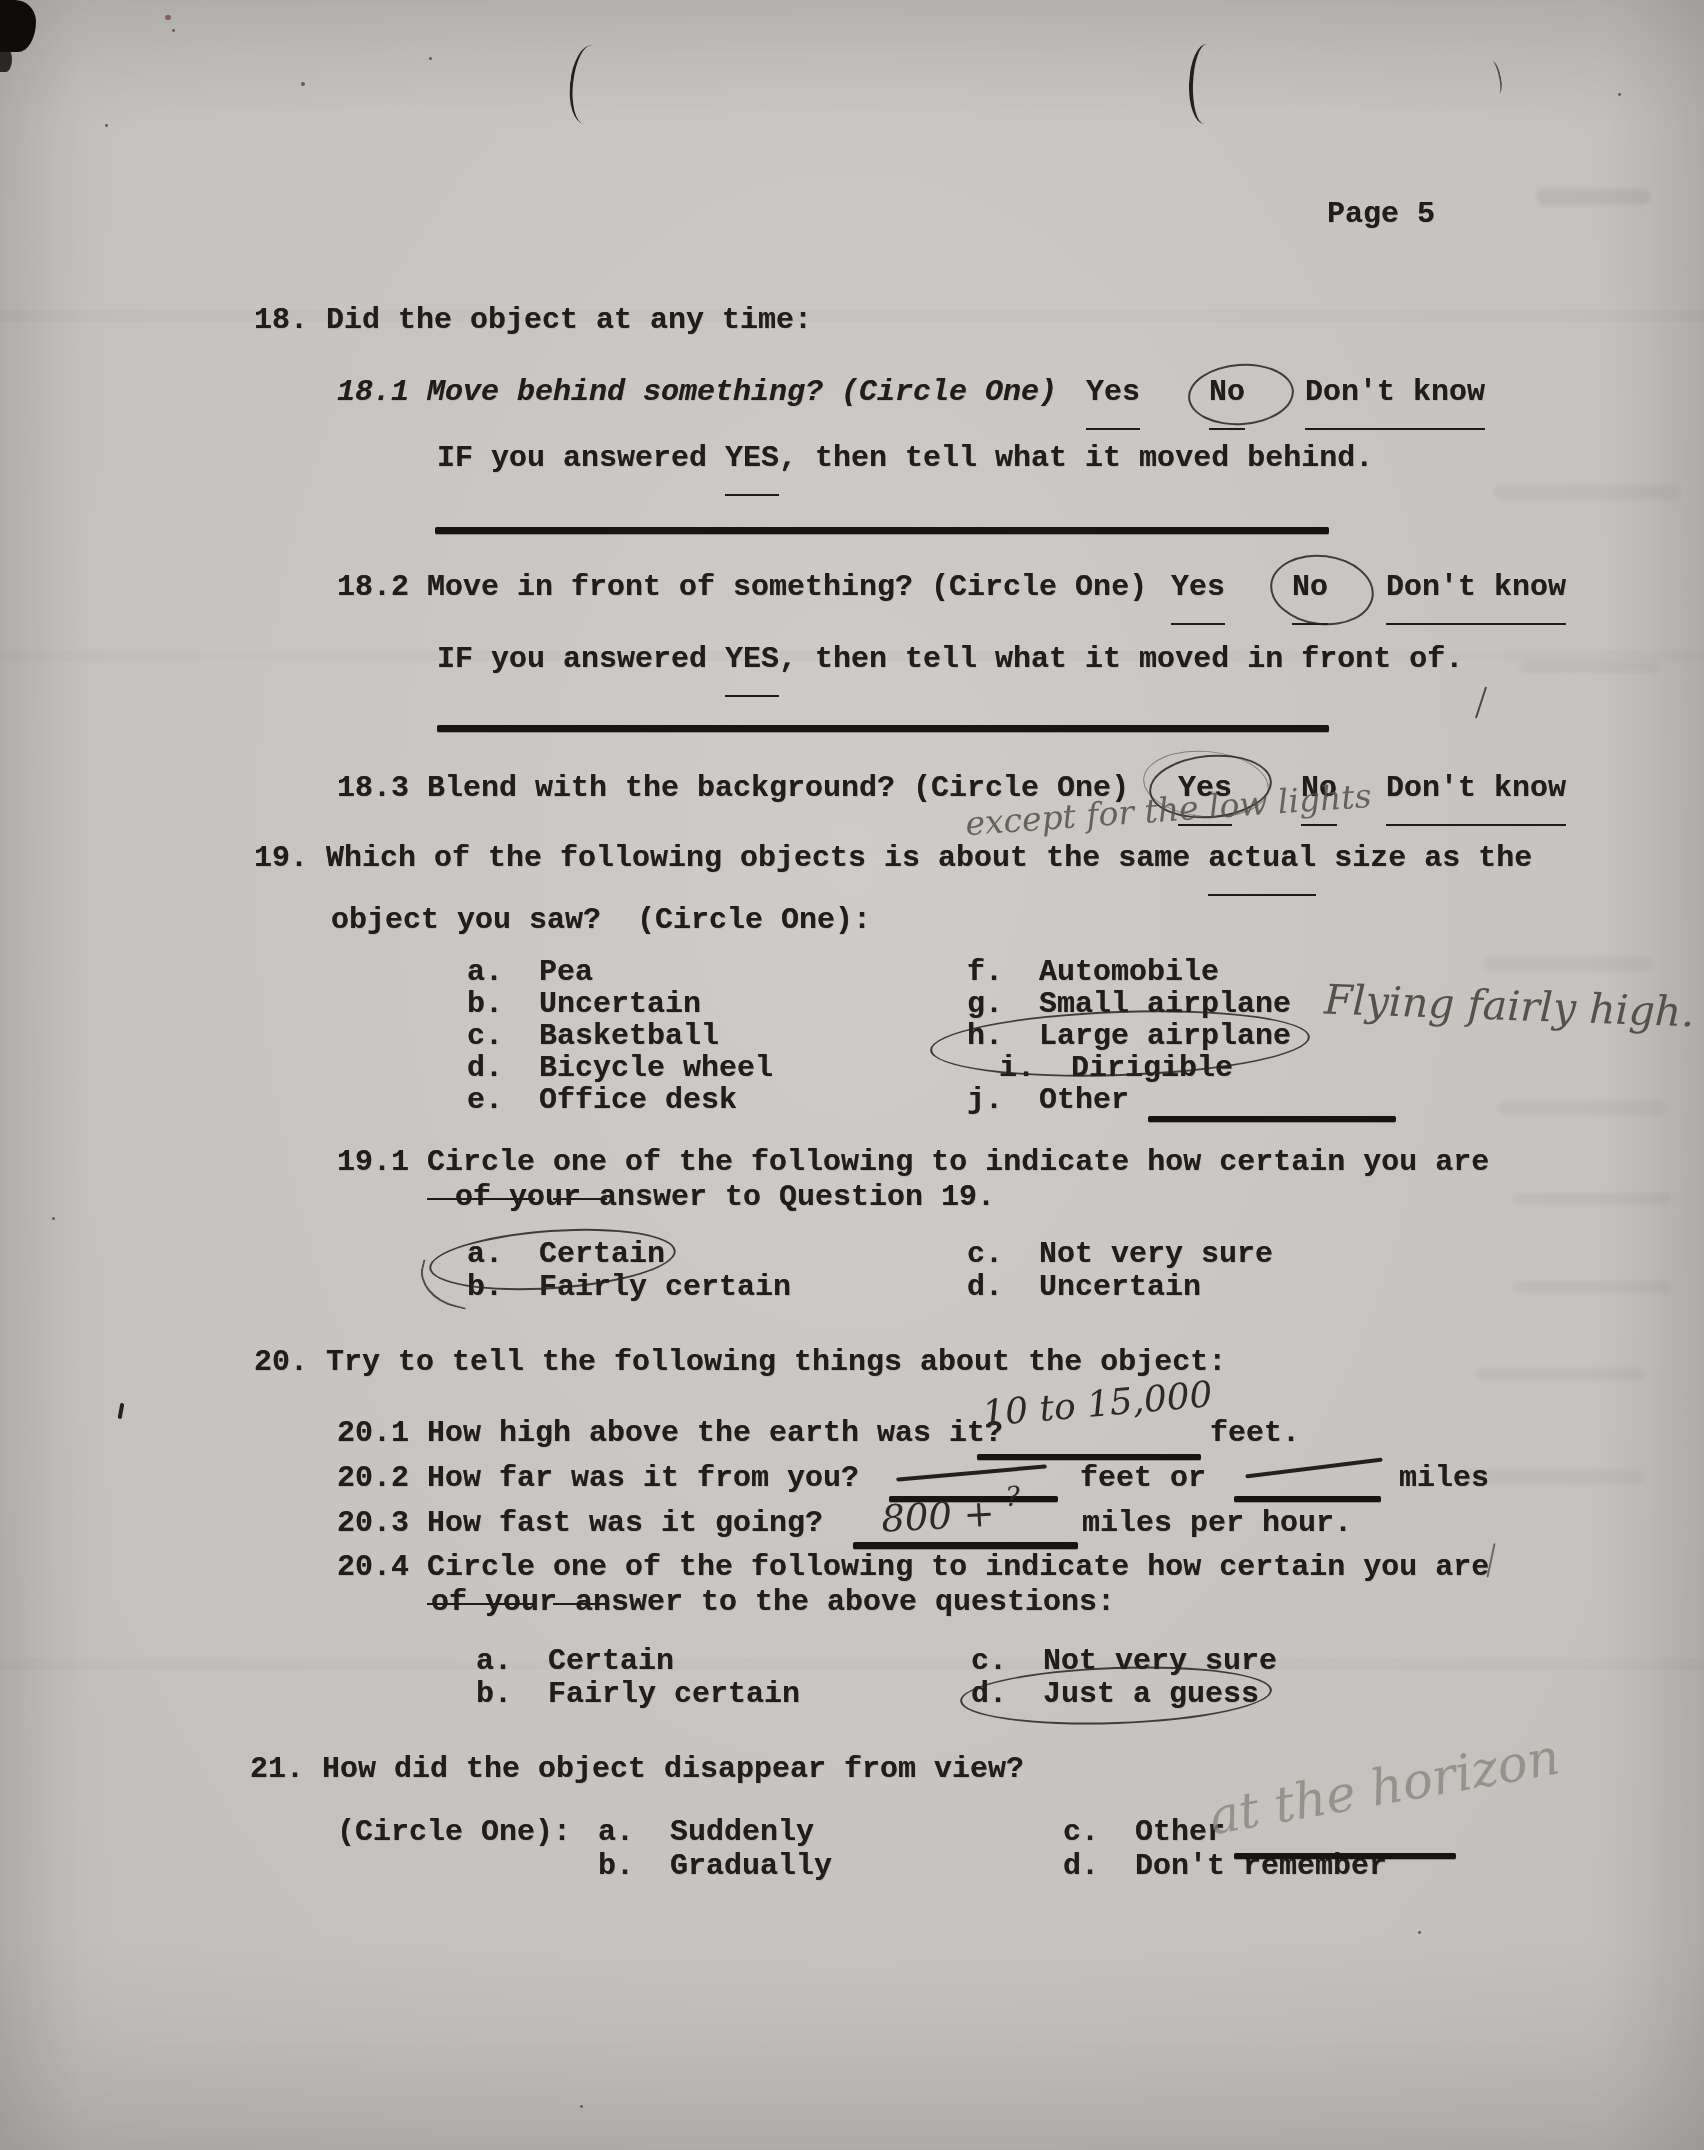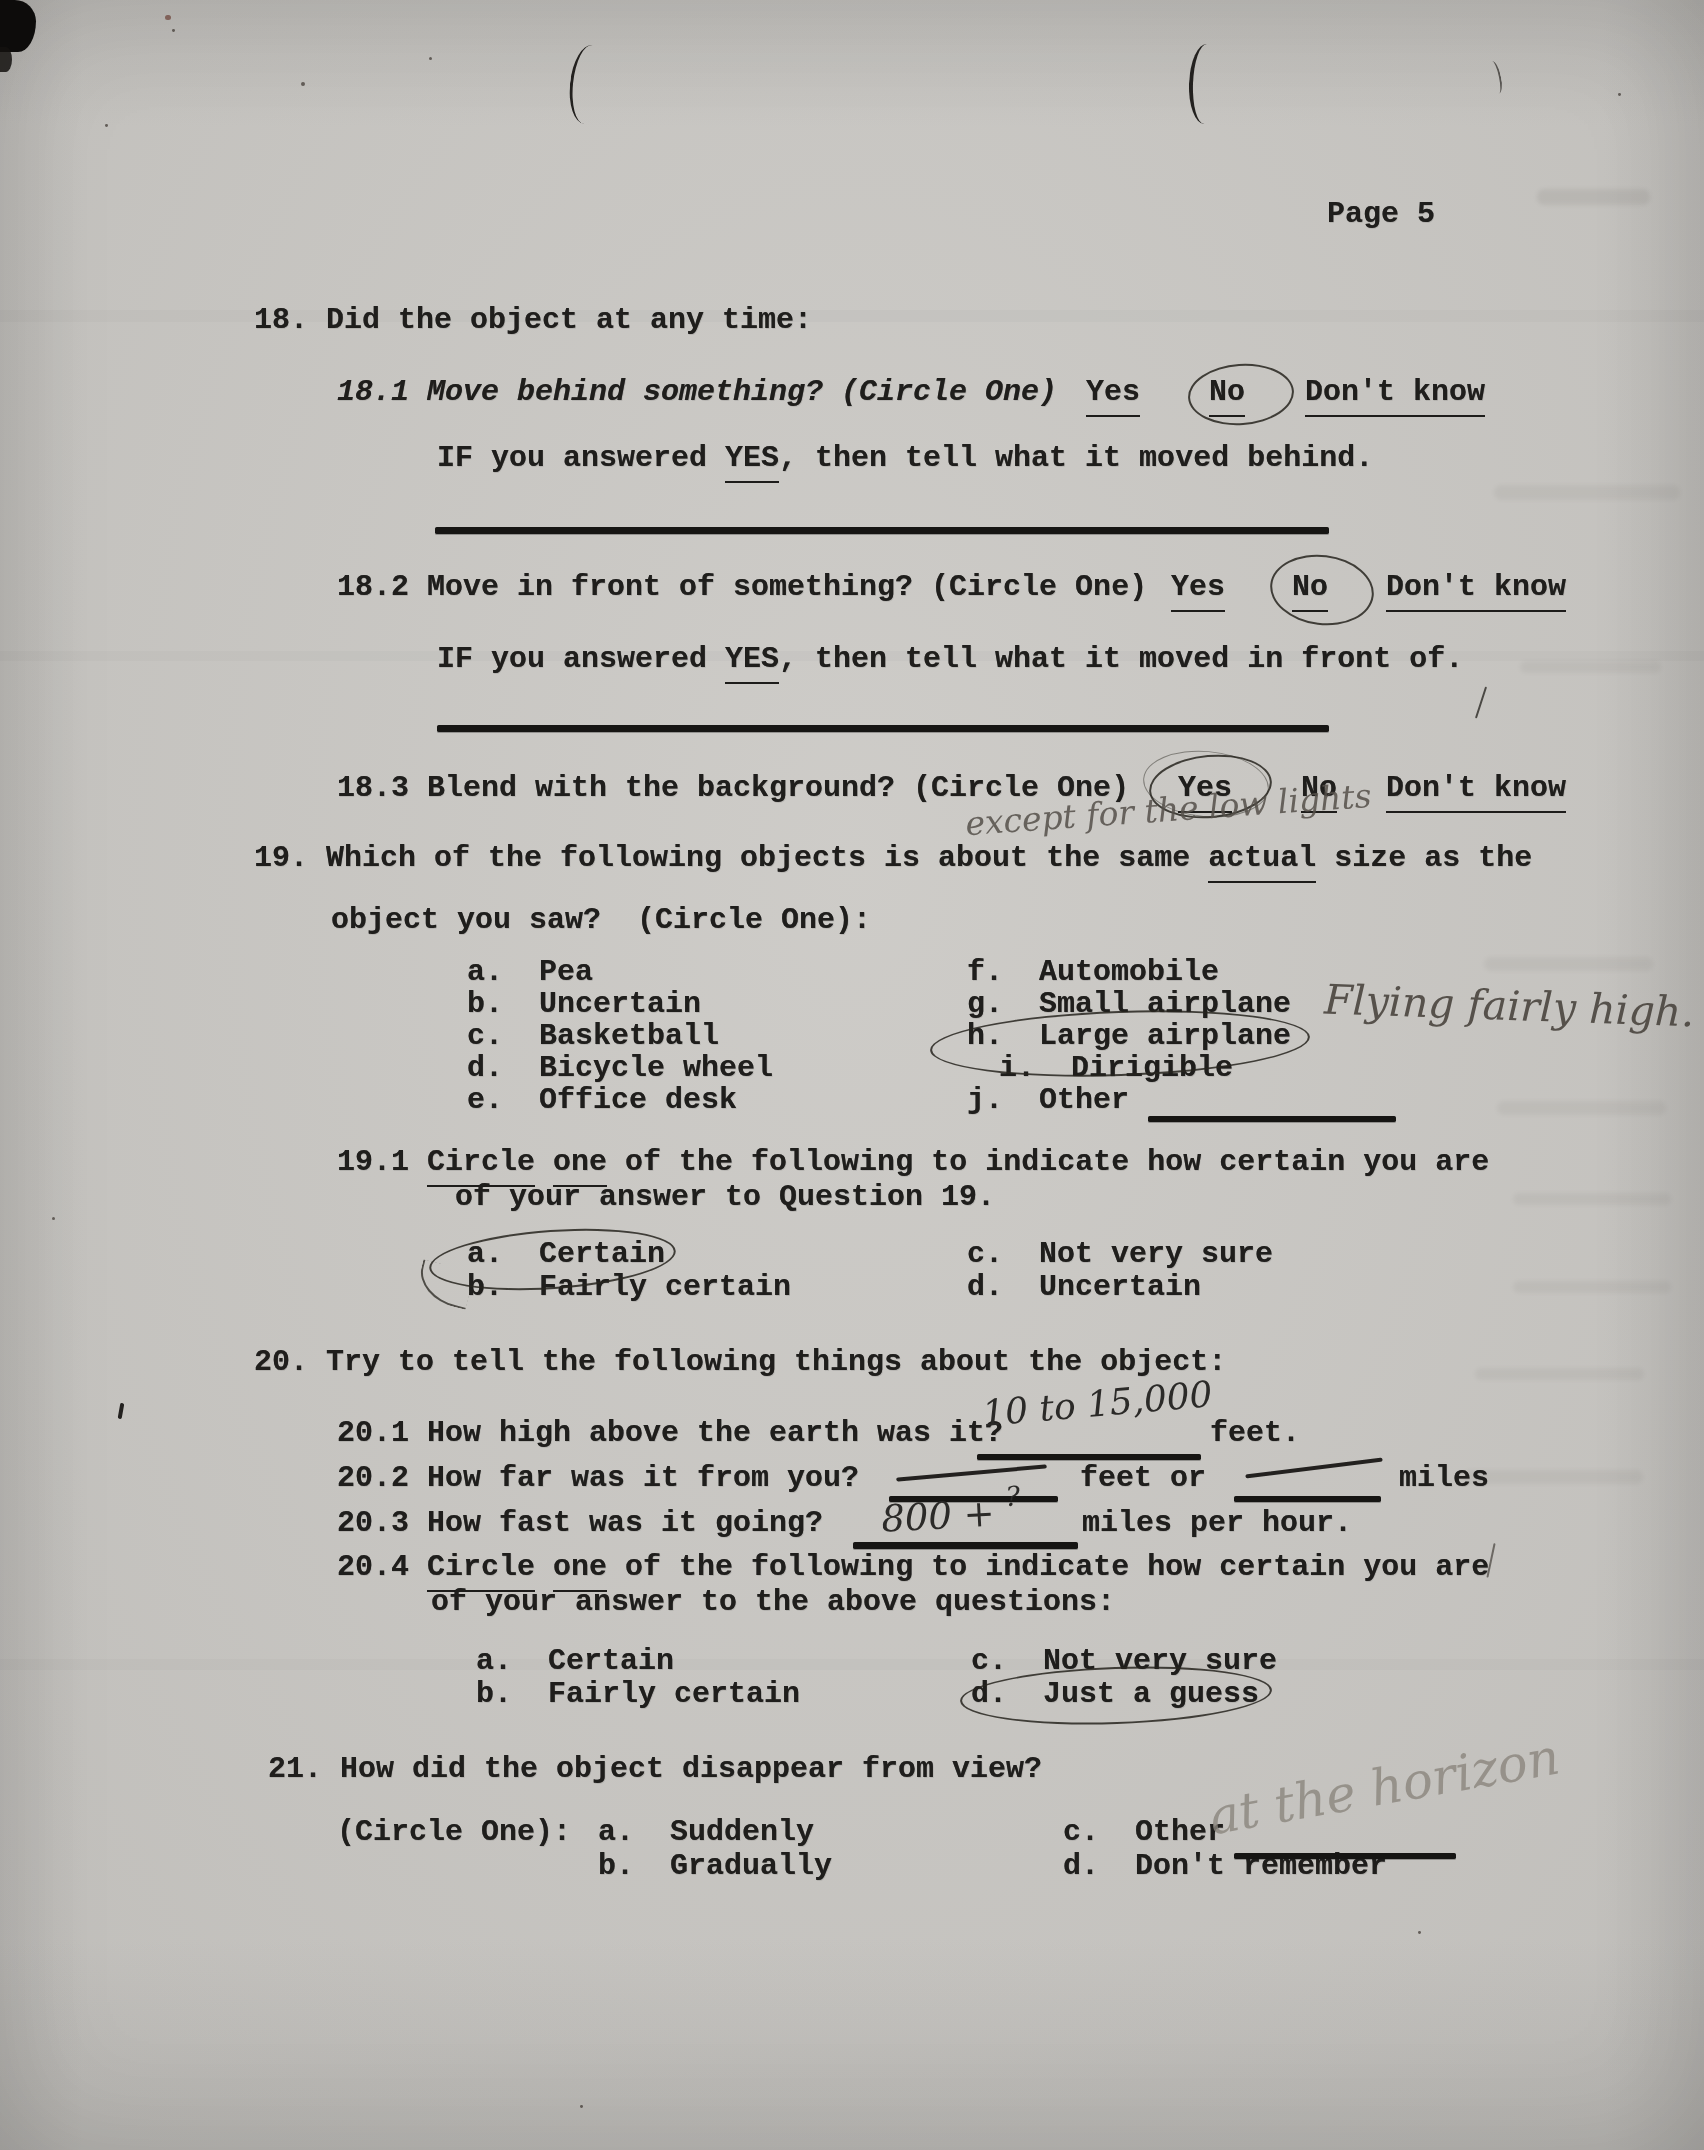--- a/index.html
+++ b/index.html
@@ -10,21 +10,21 @@
   }
   .paper-shade{position:absolute;inset:0;pointer-events:none;
     background:
       linear-gradient(180deg,rgba(0,0,0,.05) 0%,rgba(255,255,255,.02) 6%,rgba(255,255,255,.02) 90%,rgba(0,0,0,.07) 100%),
       linear-gradient(90deg,rgba(0,0,0,.05) 0%,rgba(255,255,255,.02) 5%,rgba(255,255,255,.02) 94%,rgba(0,0,0,.06) 100%),
       radial-gradient(ellipse at 50% 40%,rgba(255,255,255,.05),rgba(0,0,0,.05) 95%);
     box-shadow:inset 0 0 124px rgba(0,0,0,.10);
   }
   .t{position:absolute;white-space:pre;font-size:30px;font-weight:700;color:#1f1e1c;
      text-shadow:0 0 0.6px rgba(20,20,20,.55),0.6px 0.6px 0 rgba(30,30,30,.12);line-height:1.1;}
-  .u{border-bottom:2.8px solid #1d1c1a;padding-bottom:6px;}
+  .u{border-bottom:2.8px solid #1d1c1a;padding-bottom:19px;}
   .blank{position:absolute;background:#161513;border-radius:1.7px;box-shadow:0 1.1px 0.6px rgba(20,20,20,.3);}
   .oval{position:absolute;border:2.8px solid #27251f;border-radius:50%;opacity:.85;}
   .oval2{position:absolute;border:1.7px solid #27251f;border-radius:50%;opacity:.45;}
   .hand{position:absolute;white-space:pre;font-family:"DejaVu Serif","Liberation Serif",serif;
         font-style:italic;line-height:1;}
   .ghost{position:absolute;background:#49443e;opacity:.06;filter:blur(2.3px);border-radius:6.8px;}
   .streak{position:absolute;left:0;width:1704px;background:#555;opacity:.035;}
   .sp{position:absolute;border-radius:50%;background:#3a332e;opacity:.7;}
   .mark{position:absolute;}
 </style>
@@ -140,21 +140,21 @@
 <div class="t" style="left:1082px;top:1507px;">miles per hour.</div>
 
 <div class="t" style="left:337px;top:1551px;"><span>20.4 </span><span class="u">Circle</span><span> </span><span class="u">one</span><span> of the following to indicate how certain you are</span></div>
 <div class="t" style="left:431px;top:1586px;">of your answer to the above questions:</div>
 <div class="t" style="left:476px;top:1645px;">a.  Certain</div>
 <div class="t" style="left:476px;top:1678px;">b.  Fairly certain</div>
 <div class="t" style="left:971px;top:1645px;">c.  Not very sure</div>
 <div class="t" style="left:971px;top:1678px;">d.  Just a guess</div>
 <div class="oval" style="left:960px;top:1667px;width:308px;height:53px;transform:rotate(-2deg);border-width:2.3px;"></div>
 
-<div class="t" style="left:268px;top:1753px;">21. How did the object disappear from view?</div>
+<div class="t" style="left:250px;top:1753px;">21. How did the object disappear from view?</div>
 <div class="t" style="left:337px;top:1816px;">(Circle One):</div>
 <div class="t" style="left:598px;top:1816px;">a.  Suddenly</div>
 <div class="t" style="left:598px;top:1850px;">b.  Gradually</div>
 <div class="t" style="left:1063px;top:1816px;">c.  Other</div>
 <div class="t" style="left:1063px;top:1850px;">d.  Don't remember</div>
 <div class="blank" style="left:1234px;top:1853px;width:222px;height:5.6px;"></div>
 <div class="hand" style="left:1207px;top:1762px;font-size:50px;color:#8b867e;opacity:.8;transform:rotate(-10deg);">at the horizon</div>
 
 
 </body></html>

